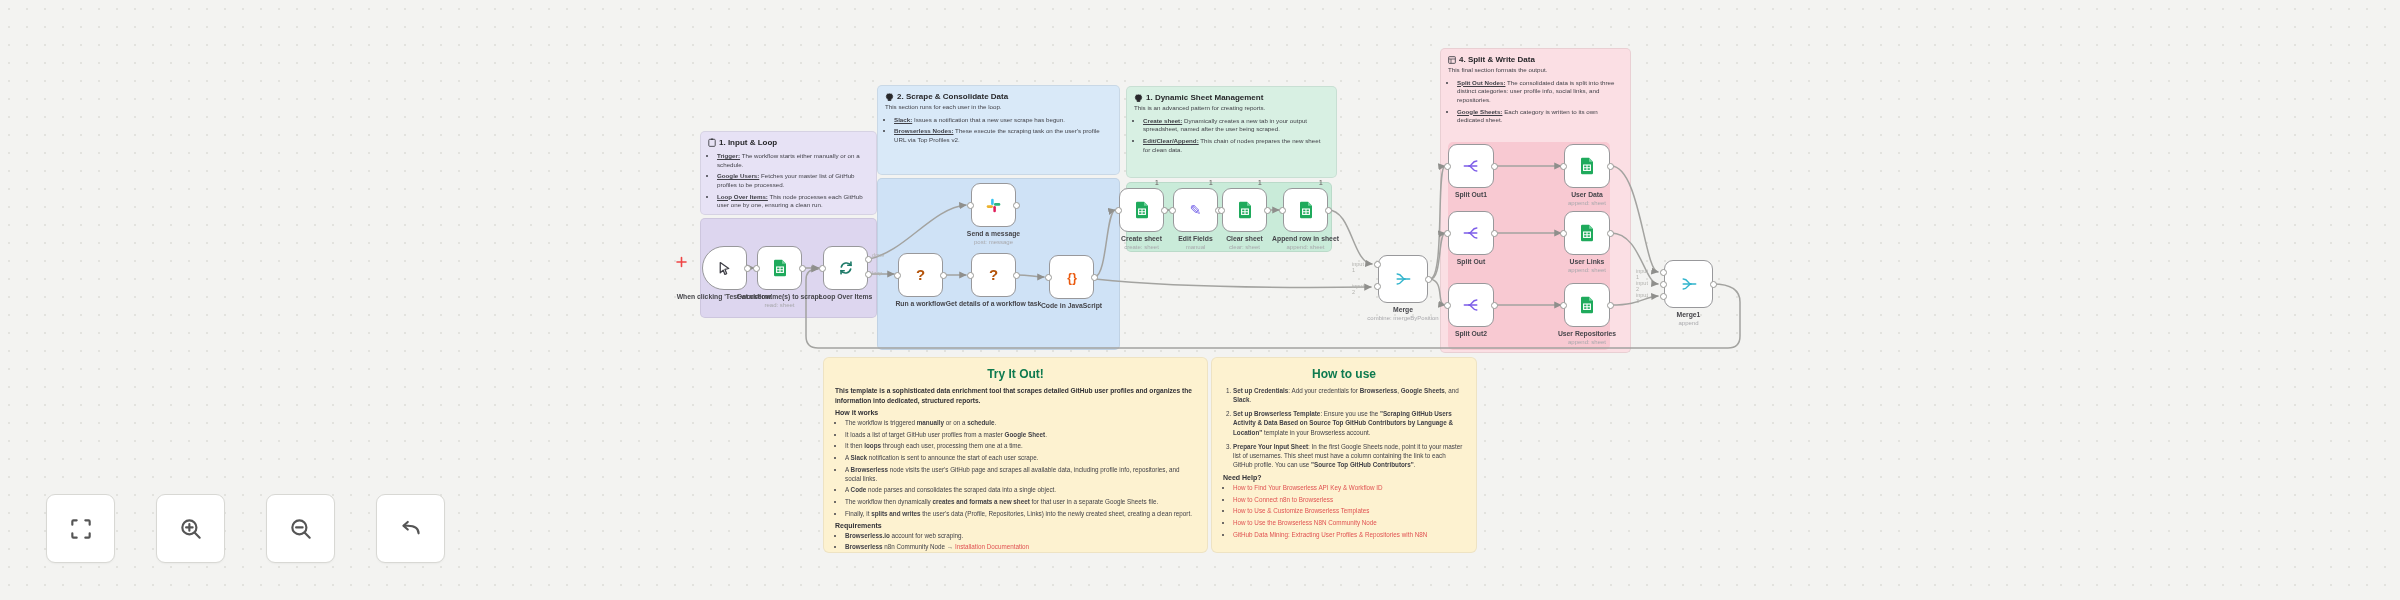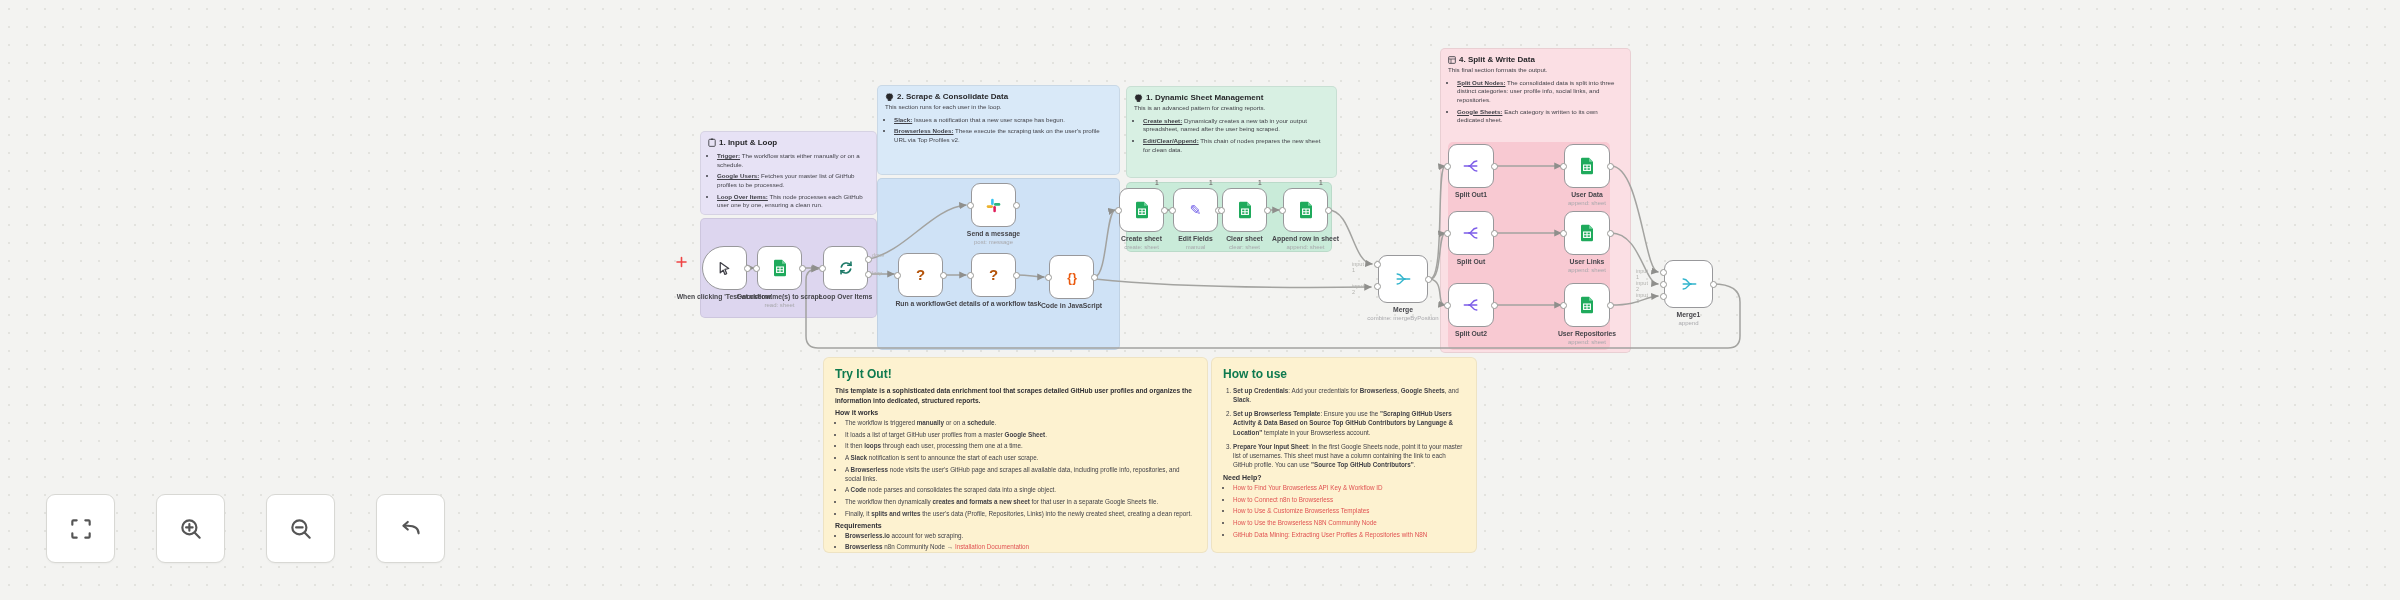--- a/index.html
+++ b/index.html
@@ -8,21 +8,21 @@
     background-color:#f3f3f1;
     background-image:radial-gradient(#e2e2de 1px,transparent 1px);
     background-size:18px 18px;}
   .note{position:absolute;border-radius:5px;border:1px solid rgba(0,0,0,.07);box-sizing:border-box;}
   .note .ntitle{font-size:8px;font-weight:bold;color:#27272a;padding:6px 7px 2px 7px;display:flex;align-items:center;gap:3px;}
   .note .nbody{font-size:6.2px;line-height:1.4;color:#3f3f46;padding:0 7px 6px 7px;}
   .note .nbody p{margin:0 0 4px 0;}
   .note ul{margin:3px 0 0 0;padding:0 0 0 9px;}
   .note li{margin:0 0 3px 0;}
   .ynote{position:absolute;border-radius:6px;border:1px solid rgba(0,0,0,.06);background:#fdf2d0;box-sizing:border-box;padding:9px 11px;overflow:hidden;}
-  .ynote h2{margin:0 0 5px 0;font-size:12px;color:#0e7a4f;}
+  .ynote h2{margin:0 0 5px 0;font-size:12px;color:#0e7a4f;text-align:center;}
   .ynote .intro{font-size:6.6px;font-weight:bold;color:#313136;line-height:1.45;margin:0 0 4px 0;}
   .ynote h3{margin:4px 0 2px 0;font-size:7px;color:#313136;}
   .ynote ul,.ynote ol{margin:0;padding:0 0 0 10px;font-size:6.3px;line-height:1.45;color:#3f3f46;}
   .ynote li{margin:0 0 2.5px 0;}
   .ynote ol li{margin:0 0 5px 0;}
   .ynote .rlink{color:#e05252;}
   .node{position:absolute;background:#fff;border:1.6px solid #98989b;border-radius:9px;box-sizing:border-box;
     display:flex;align-items:center;justify-content:center;}
   .node.trigger{border-radius:22px 9px 9px 22px;}
   .ncap{position:absolute;width:96px;text-align:center;font-size:6.8px;font-weight:600;color:#46464b;line-height:1.25;}

